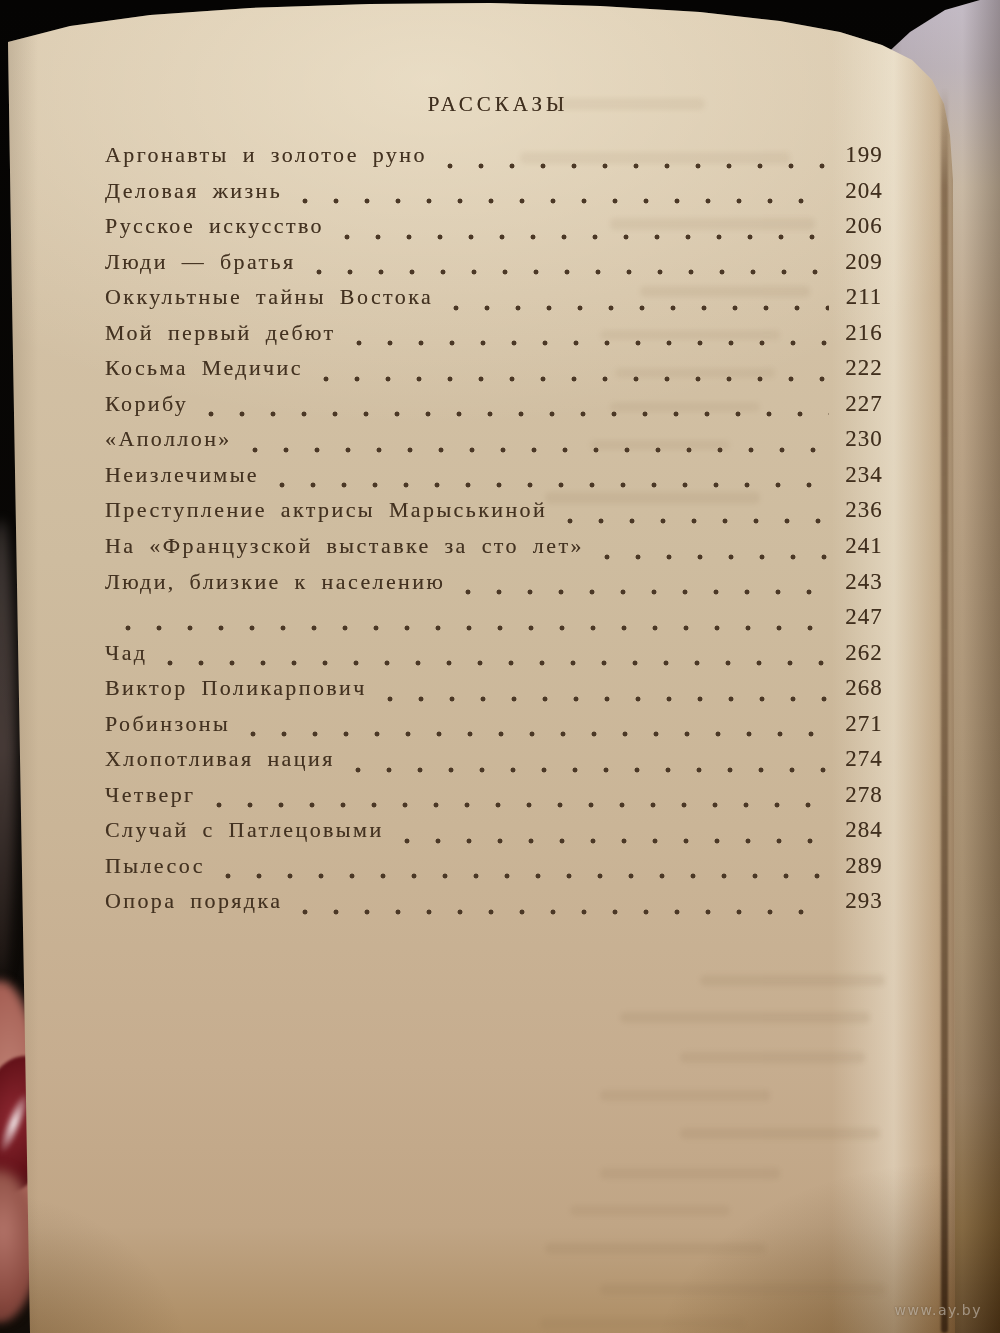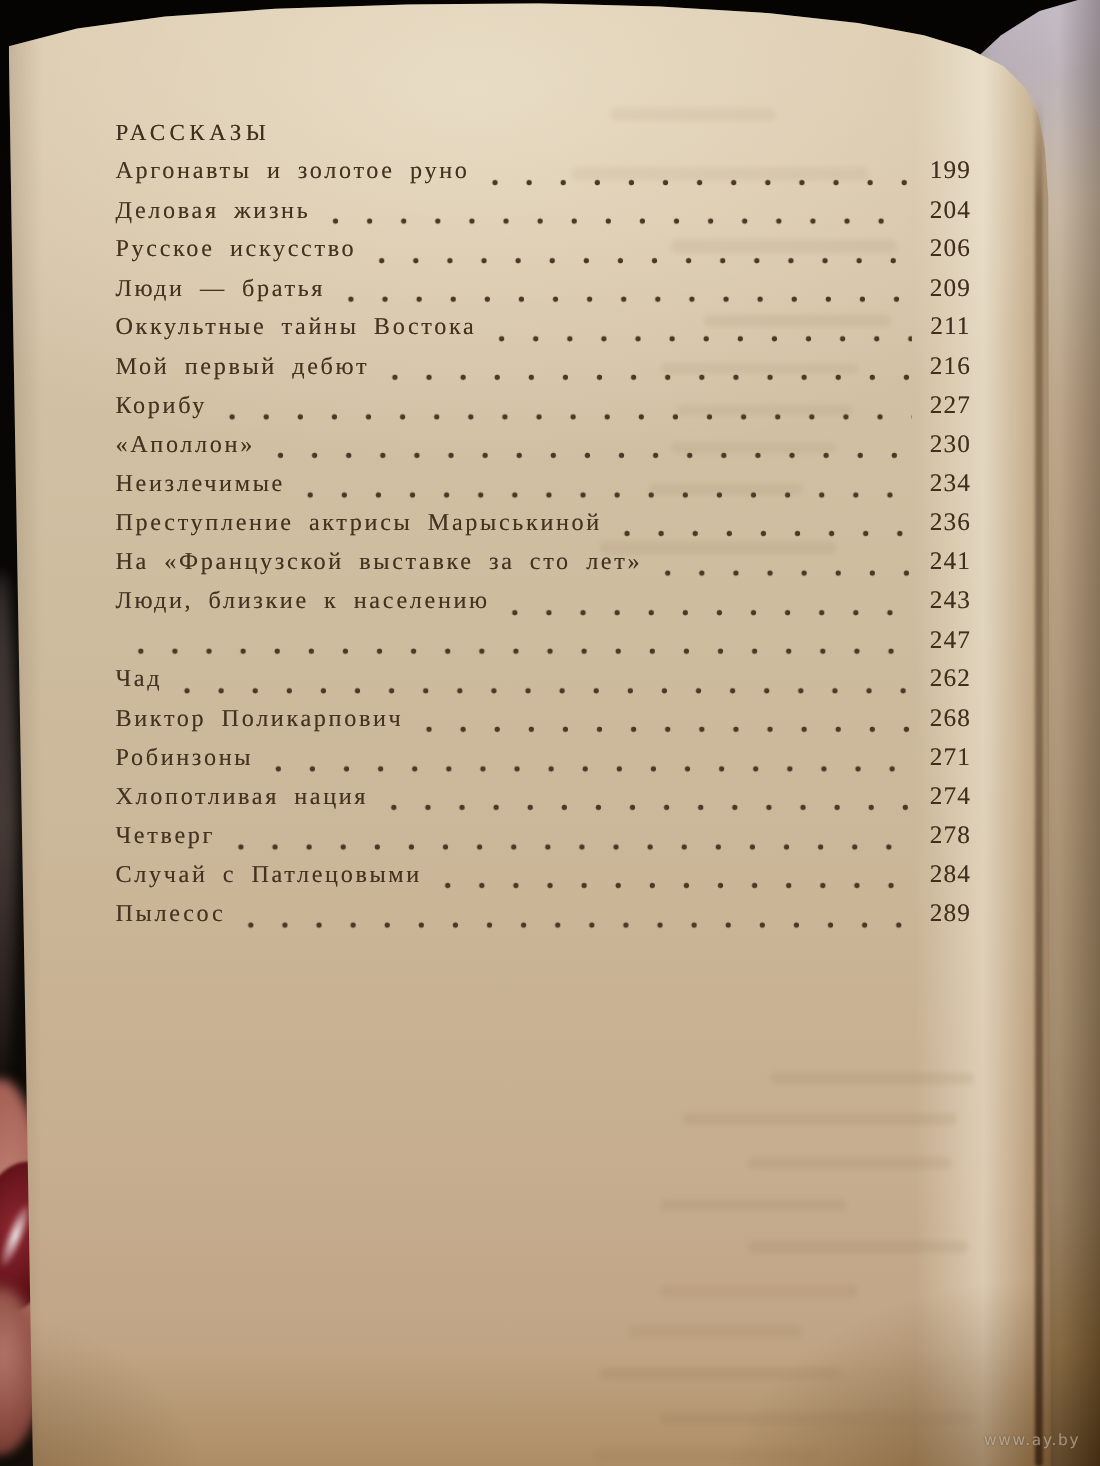--- a/index.html
+++ b/index.html
@@ -68,24 +68,23 @@
   }
   .crease{
     position:absolute;left:941px;top:88px;width:7px;height:1245px;border-radius:4px;
     background:linear-gradient(180deg, rgba(90,65,40,0) 0%, rgba(95,68,42,.55) 8%,
       rgba(80,55,32,.50) 45%, rgba(65,42,20,.60) 80%, rgba(40,22,8,.75) 100%);
     filter:blur(1.3px);
   }
   
   .content{position:absolute;left:105px;top:0;width:786px;}
   .page-header{
-    position:absolute;top:92px;left:0;width:100%;
+    position:absolute;top:92px;left:0;width:100%;text-align:center;
     font-size:21px;letter-spacing:4px;color:#3f2f1f;
     text-shadow:0 0 .6px rgba(70,50,30,.6);
-    margin-top:16px;
   }
   .toc{position:absolute;top:142px;left:0;width:100%;}
   .toc-row{
     display:flex;align-items:baseline;height:35.55px;
     font-size:22px;color:#433221;
     text-shadow:0 0 .5px rgba(70,50,30,.45);
   }
   .toc-title{
     white-space:nowrap;letter-spacing:2.4px;word-spacing:6px;
   }
@@ -158,20 +157,25 @@
     <span class="toc-dots"></span>
     <span class="toc-page-num">211</span>
   </div>
 
   <div class="toc-row">
     <span class="toc-title">Мой первый дебют</span>
     <span class="toc-dots"></span>
     <span class="toc-page-num">216</span>
   </div>
 
+  <div class="toc-row">
+    <span class="toc-title">Косьма Медичис</span>
+    <span class="toc-dots"></span>
+    <span class="toc-page-num">222</span>
+  </div>
 
 
   <div class="toc-row">
     <span class="toc-title">Корибу</span>
     <span class="toc-dots"></span>
     <span class="toc-page-num">227</span>
   </div>
 
   <div class="toc-row">
     <span class="toc-title">«Аполлон»</span>
@@ -243,20 +247,25 @@
     <span class="toc-dots"></span>
     <span class="toc-page-num">284</span>
   </div>
 
   <div class="toc-row">
     <span class="toc-title">Пылесос</span>
     <span class="toc-dots"></span>
     <span class="toc-page-num">289</span>
   </div>
 
+  <div class="toc-row">
+    <span class="toc-title">Опора порядка</span>
+    <span class="toc-dots"></span>
+    <span class="toc-page-num">293</span>
+  </div>
 </div>
     </div>
     <div id="ghosts">
         <div class="ghost-line" style="left: 555px; top: 98px; width: 150px; height: 12px; opacity: 0.09;"></div>
         <div class="ghost-line" style="left: 520px; top: 152px; width: 270px; height: 12px; opacity: 0.09;"></div>
         <div class="ghost-line" style="left: 610px; top: 218px; width: 205px; height: 12px; opacity: 0.1;"></div>
         <div class="ghost-line" style="left: 640px; top: 286px; width: 170px; height: 11px; opacity: 0.11;"></div>
         <div class="ghost-line" style="left: 600px; top: 330px; width: 180px; height: 10px; opacity: 0.09;"></div>
         <div class="ghost-line" style="left: 615px; top: 368px; width: 160px; height: 10px; opacity: 0.09;"></div>
         <div class="ghost-line" style="left: 610px; top: 402px; width: 150px; height: 10px; opacity: 0.09;"></div>

